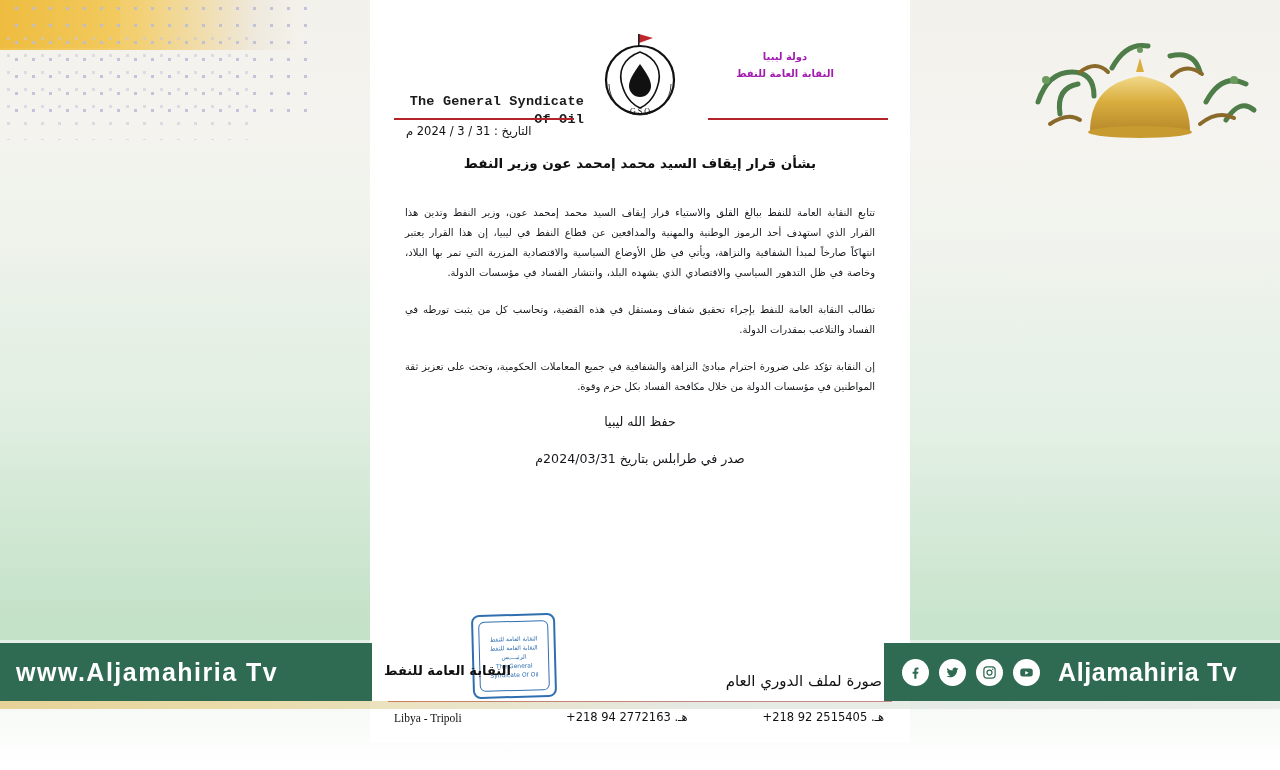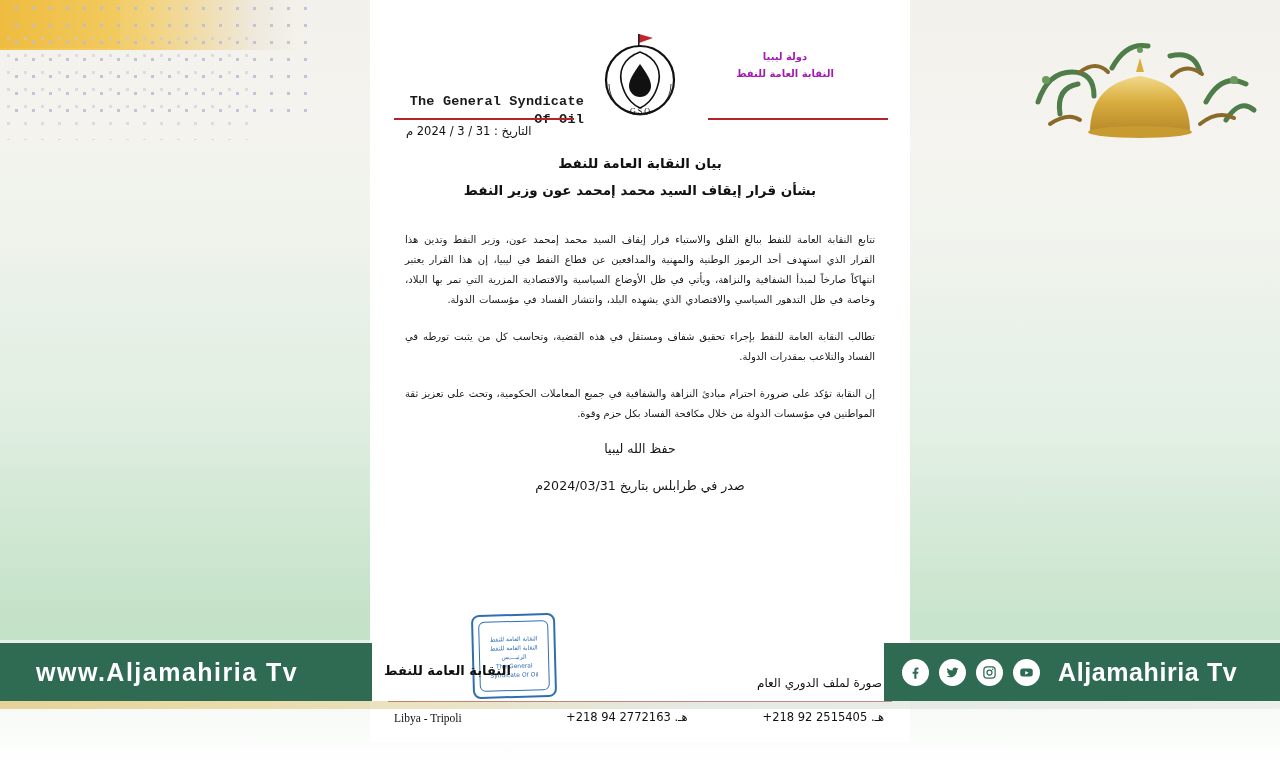--- a/index.html
+++ b/index.html
@@ -221,21 +221,21 @@
     text-align: center;
     font-family: "DejaVu Sans", sans-serif;
     font-size: 6px;
     line-height: 1.5;
   }
   .sig-name {
     position: absolute;
     right: 28px; bottom: 52px;
     direction: rtl;
     font-family: "DejaVu Sans", sans-serif;
-    font-size: 12px;
+    font-size: 15px;
     color: #111;
   }
   .org-ar {
     position: absolute;
     left: 14px; bottom: 64px;
     direction: rtl;
     font-family: "DejaVu Sans", sans-serif;
     font-size: 13px;
     color: #111;
     font-weight: 600;
@@ -284,21 +284,21 @@
     background: #2f6b52;
     display: flex;
     align-items: center;
   }
   .band-left .site {
     color: #ffffff;
     font-family: "Liberation Sans", sans-serif;
     font-weight: bold;
     font-size: 25px;
     letter-spacing: 1.5px;
-    padding-left: 36px;
+    padding-left: 16px;
     white-space: nowrap;
   }
   .band-right {
     position: absolute;
     right: 0; top: 0;
     width: 396px; height: 58px;
     background: #2f6b52;
     display: flex;
     align-items: center;
     justify-content: flex-start;
@@ -423,21 +423,20 @@
         <span>31</span>
         <span>/</span>
         <span>3</span>
         <span>/</span>
         <span>2024</span>
         <span>م</span>
       </div>
     </div>
 
     <div class="doc-title">
-      <div>بيان النقابة العامة للنفط</div>
       <div>بشأن قرار إيقاف السيد محمد إمحمد عون وزير النفط</div>
     </div>
 
     <div class="doc-body">
       <p class="para j">تتابع النقابة العامة للنفط ببالغ القلق والاستياء قرار إيقاف السيد محمد إمحمد عون، وزير النفط وتدين هذا القرار الذي استهدف أحد الرموز الوطنية والمهنية والمدافعين عن قطاع النفط في ليبيا، إن هذا القرار يعتبر انتهاكاً صارخاً لمبدأ الشفافية والنزاهة، ويأتي في ظل الأوضاع السياسية والاقتصادية المزرية التي تمر بها البلاد، وخاصة في ظل التدهور السياسي والاقتصادي الذي يشهده البلد، وانتشار الفساد في مؤسسات الدولة.</p>
       <p class="para">تطالب النقابة العامة للنفط بإجراء تحقيق شفاف ومستقل في هذه القضية، وتحاسب كل من يثبت تورطه في الفساد والتلاعب بمقدرات الدولة.</p>
       <p class="para">إن النقابة تؤكد على ضرورة احترام مبادئ النزاهة والشفافية في جميع المعاملات الحكومية، وتحث على تعزيز ثقة المواطنين في مؤسسات الدولة من خلال مكافحة الفساد بكل حزم وقوة.</p>
       <div class="closing">حفظ الله ليبيا</div>
       <div class="issued">صدر في طرابلس بتاريخ 2024/03/31م</div>
     </div>

